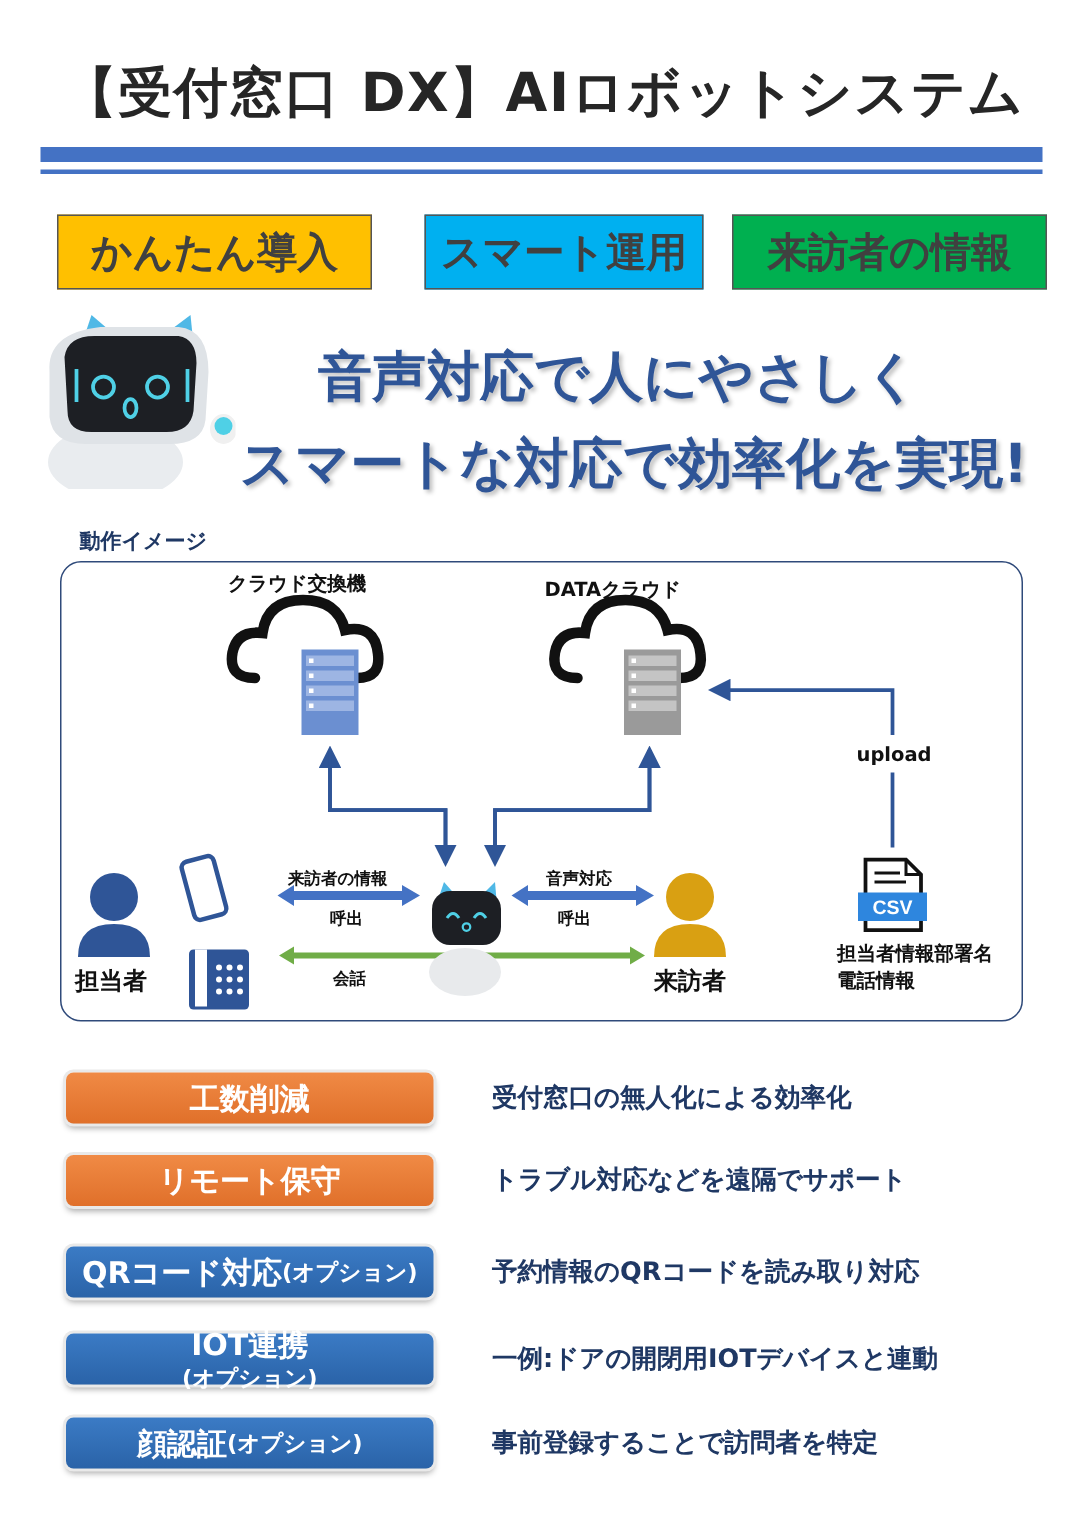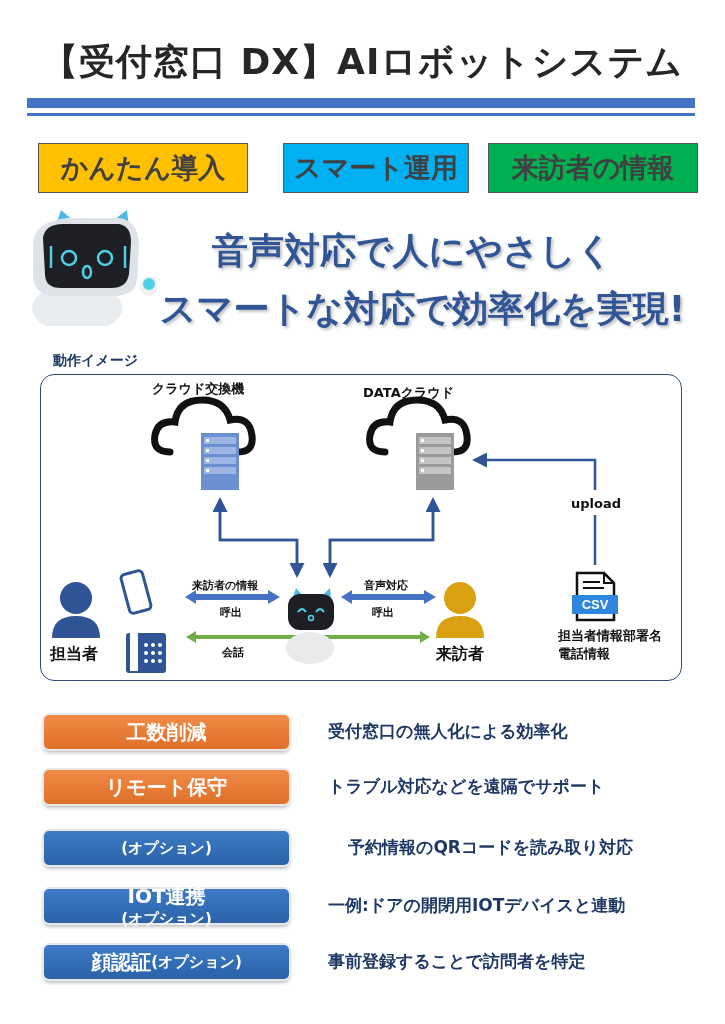--- a/index.html
+++ b/index.html
@@ -203,23 +203,24 @@
   <span>工数削減</span>
 </div>
 <div class="feature-desc" style="top:720px;">受付窓口の無人化による効率化</div>
 
 <div class="feature-btn orange" style="top:770px;">
   <span>リモート保守</span>
 </div>
 <div class="feature-desc" style="top:775px;">トラブル対応などを遠隔でサポート</div>
 
 <div class="feature-btn blue" style="top:831px;">
+  <span>QRコード対応</span>
     <span class="opt">(オプション)</span>
 </div>
-<div class="feature-desc" style="top:836px;margin-left:20px;">予約情報のQRコードを読み取り対応</div>
+<div class="feature-desc" style="top:836px;">予約情報のQRコードを読み取り対応</div>
 
 <div class="feature-btn blue" style="top:889px;flex-direction:column;">
   <span>IOT連携</span>
     <span class="opt">(オプション)</span>
 </div>
 <div class="feature-desc" style="top:894px;">一例:ドアの開閉用IOTデバイスと連動</div>
 
 <div class="feature-btn blue" style="top:945px;">
   <span>顔認証</span>
     <span class="opt">(オプション)</span>

